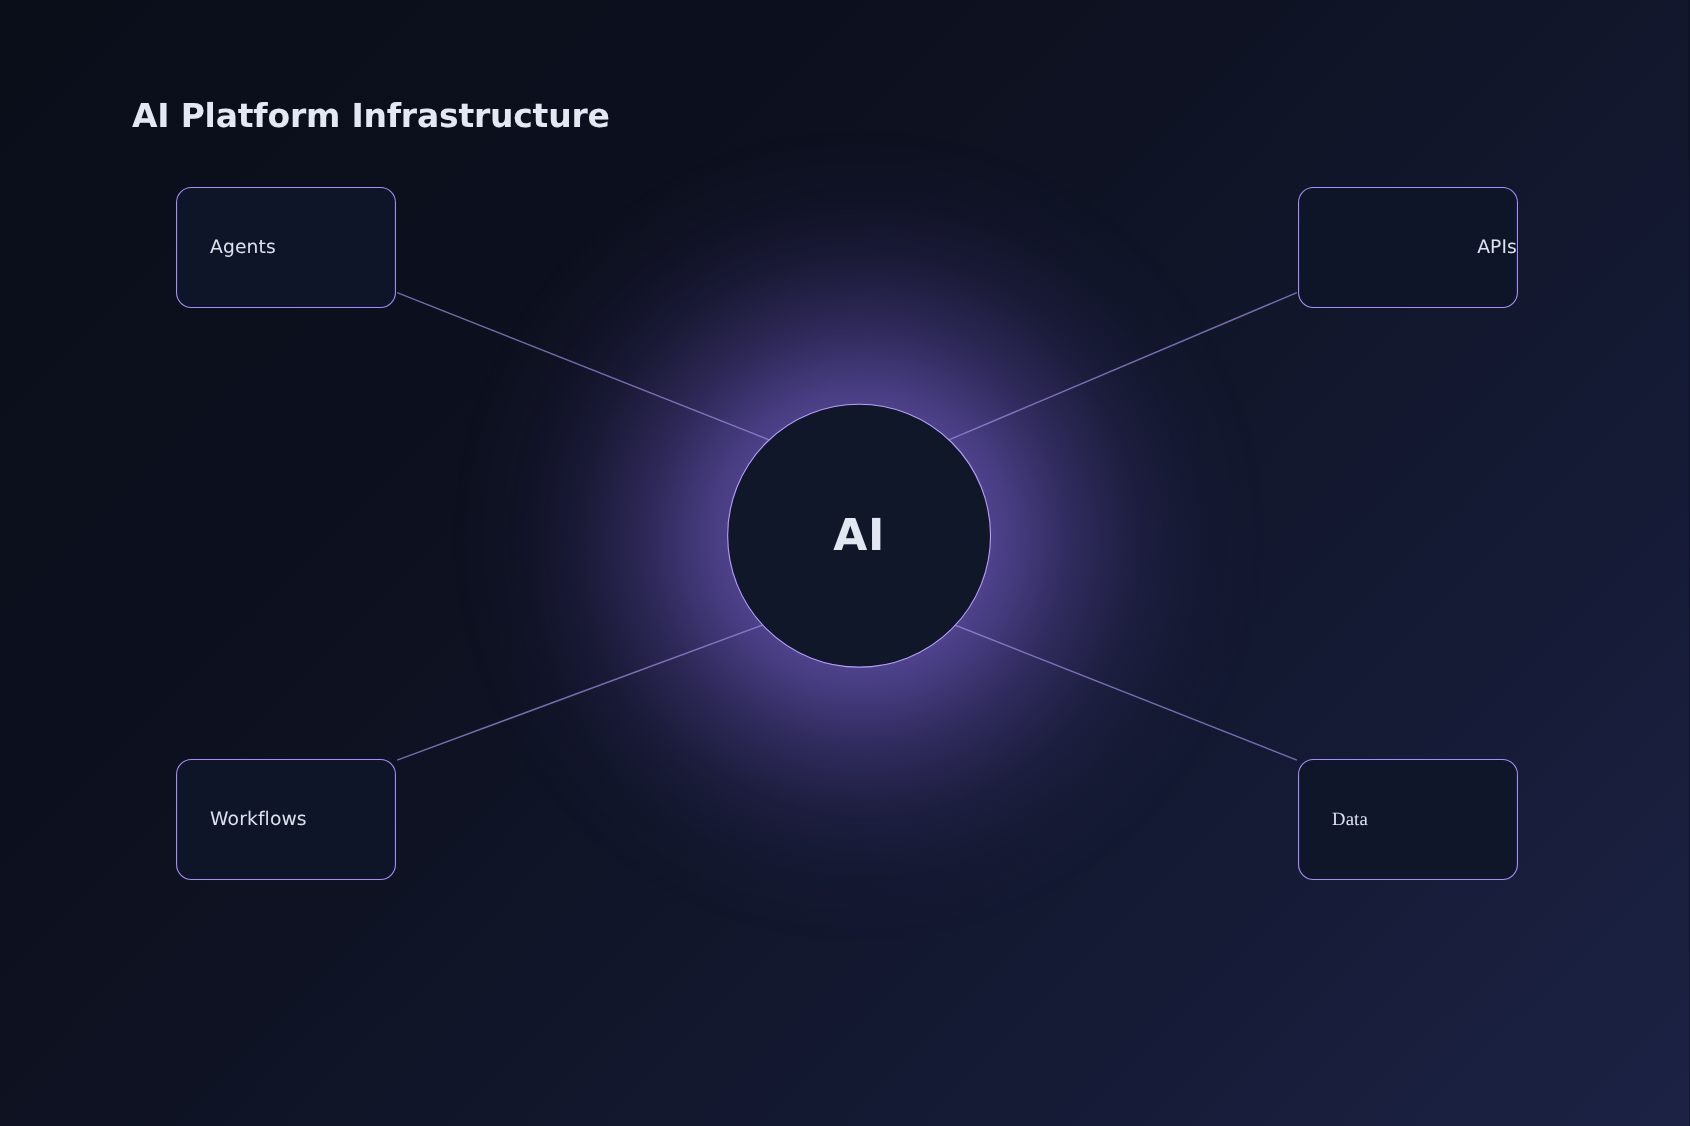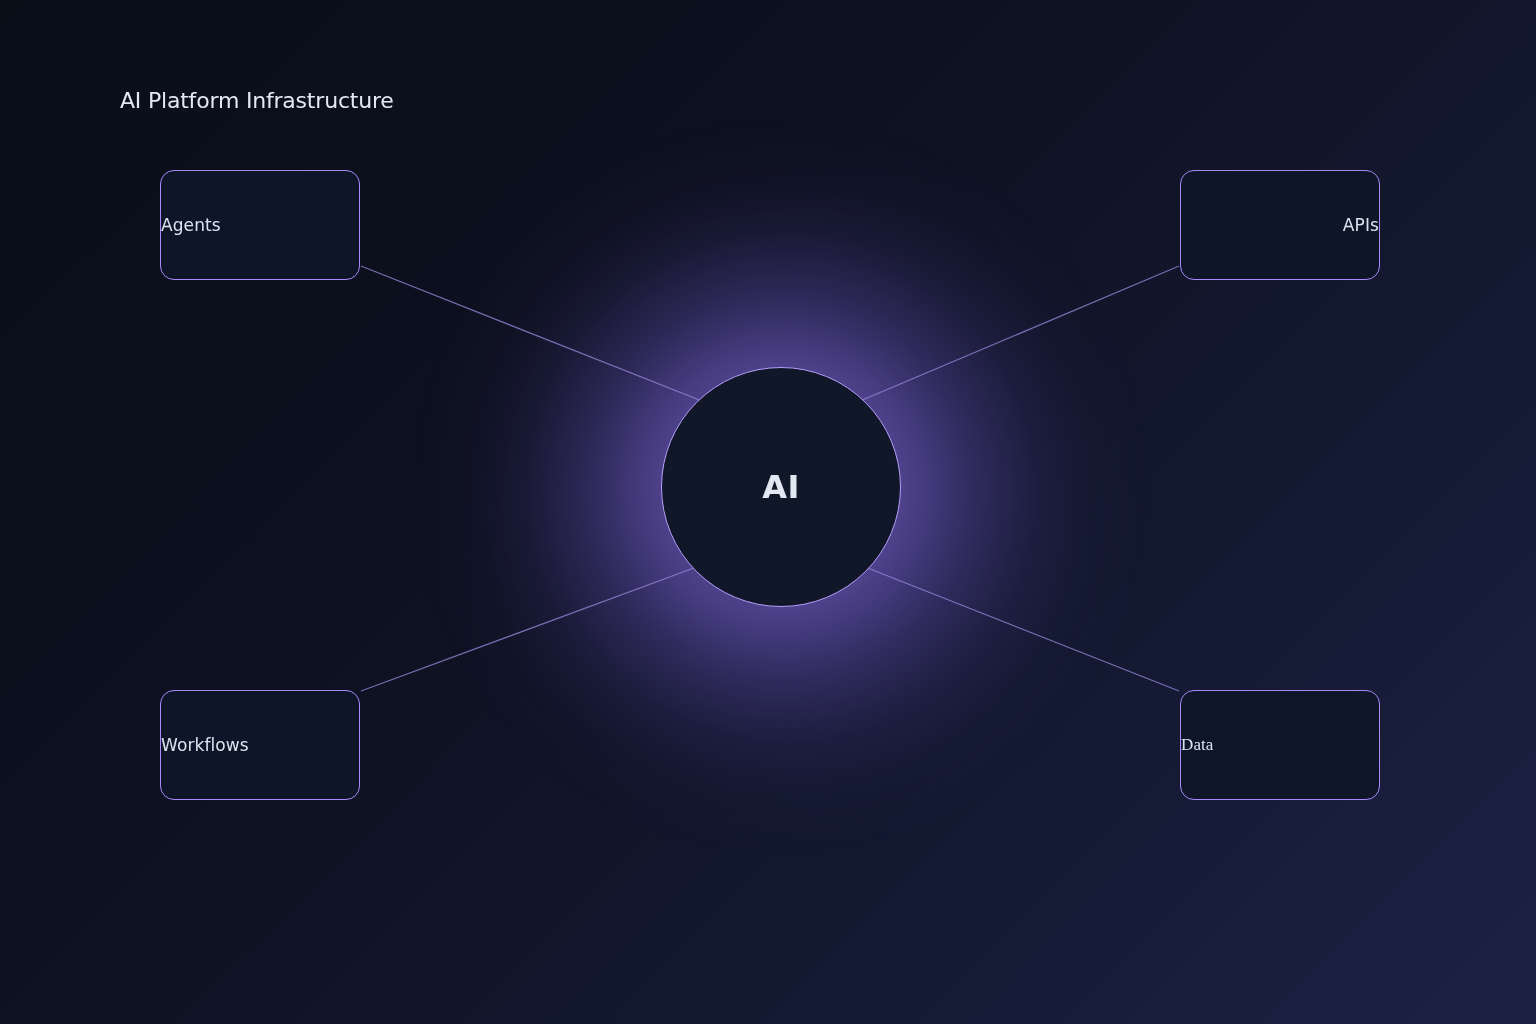--- a/index.html
+++ b/index.html
@@ -43,22 +43,22 @@
         rgba(30,26,60,0.0) 94%);
     pointer-events: none;
     filter: blur(6px);
   }
 
   
   .title {
     position: absolute;
     left: 120px;
     top: 88px;
-    font-size: 22px;
-    font-weight: 400;
+    font-size: 30px;
+    font-weight: 700;
     letter-spacing: -0.2px;
     color: #e3e8f2;
     white-space: nowrap;
   }
 
   
   .edges {
     position: absolute;
     left: 0;
     top: 0;
@@ -77,20 +77,21 @@
   .node {
     position: absolute;
     width: 200px;
     height: 110px;
     box-sizing: border-box;
     border: 1.6px solid #a78bfa;
     border-radius: 14px;
     background: rgba(15, 22, 41, 0.92);
     display: flex;
     align-items: center;
+    padding-left: 30px;
     box-shadow: 0 0 0 rgba(0,0,0,0);
   }
   .node-label {
     font-size: 17px;
     font-weight: 400;
     color: #dde3ee;
     letter-spacing: 0.1px;
     white-space: nowrap;
   }
 
@@ -110,21 +111,21 @@
     margin-top: -120px;
     box-sizing: border-box;
     border-radius: 50%;
     border: 1.8px solid #b79ffb;
     background: #101729;
     display: flex;
     align-items: center;
     justify-content: center;
   }
   .hub-label {
-    font-size: 32px;
+    font-size: 40px;
     font-weight: 700;
     color: #e2e8f2;
     letter-spacing: 0.5px;
   }
 </style>
 </head>
 <body>
 
 <div id="canvas">
 

